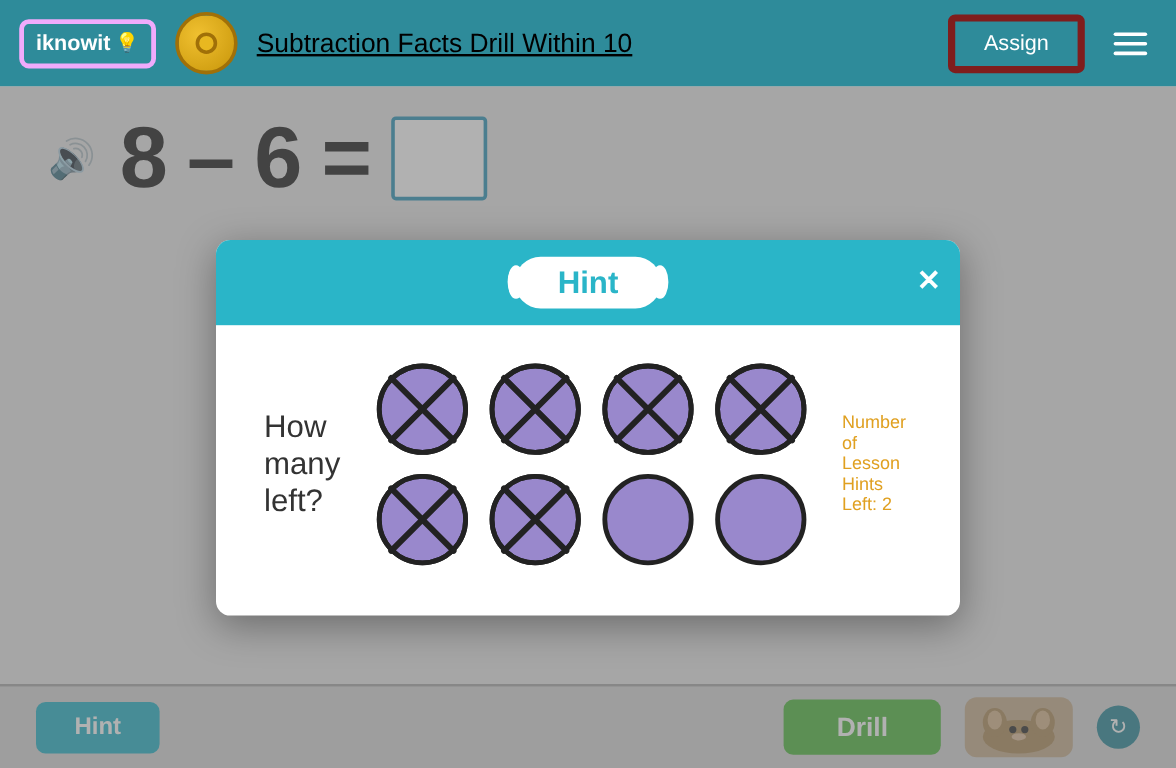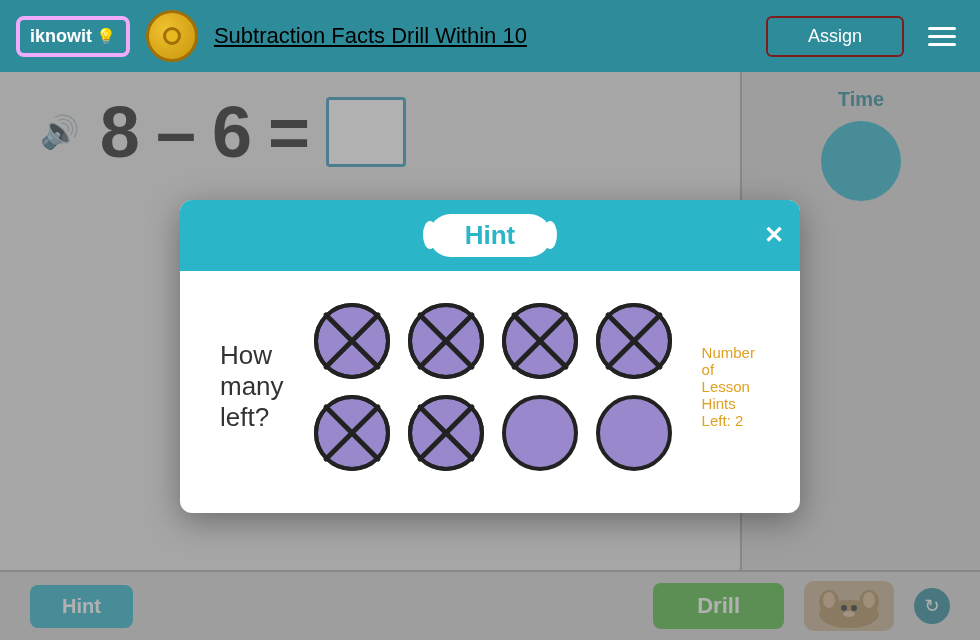--- a/index.html
+++ b/index.html
@@ -57,24 +57,24 @@
     }
     .header-title {
       color: #000000;
       font-size: 22px;
       font-weight: 500;
       flex: 1;
       text-decoration: underline;
     }
     .assign-btn {
       background: transparent;
-      border: 2px solid #7f1d1d;
+      border: 6px solid #7f1d1d;
       color: white;
       font-size: 18px;
-      padding: 8px 40px;
+      padding: 8px 24px;
       border-radius: 6px;
       cursor: pointer;
     }
     .hamburger-btn {
       background: transparent;
       border: none;
       cursor: pointer;
       display: flex;
       flex-direction: column;
       gap: 5px;
@@ -309,25 +309,20 @@
     <span style="font-size:32px; color:#555;">🔊</span>
     <div class="quiz-equation">
       <span class="eq-num">8</span>
       <span class="eq-num">–</span>
       <span class="eq-num">6</span>
       <span class="eq-num">=</span>
       <div class="eq-box"></div>
     </div>
   </div>
 
-  <div class="right-panel">
-    <div class="time-label">Time</div>
-
-    <div style="margin-top:10px; width:80px; height:80px; border-radius:50%; background:#2ab5c8; margin-left:auto; margin-right:auto;"></div>
-  </div>
 
   <div class="bottom-bar">
     <button class="hint-btn-bg">Hint</button>
     <button class="submit-btn-bg">Drill</button>
 
     <div style="width:90px;height:50px;background:#c8b090;border-radius:10px;display:flex;align-items:center;justify-content:center;">
       <svg width="80" height="45" viewBox="0 0 80 45">
         <ellipse cx="40" cy="30" rx="30" ry="14" fill="#b09060"></ellipse>
         <ellipse cx="20" cy="18" rx="10" ry="12" fill="#b09060"></ellipse>
         <ellipse cx="60" cy="18" rx="10" ry="12" fill="#b09060"></ellipse>

